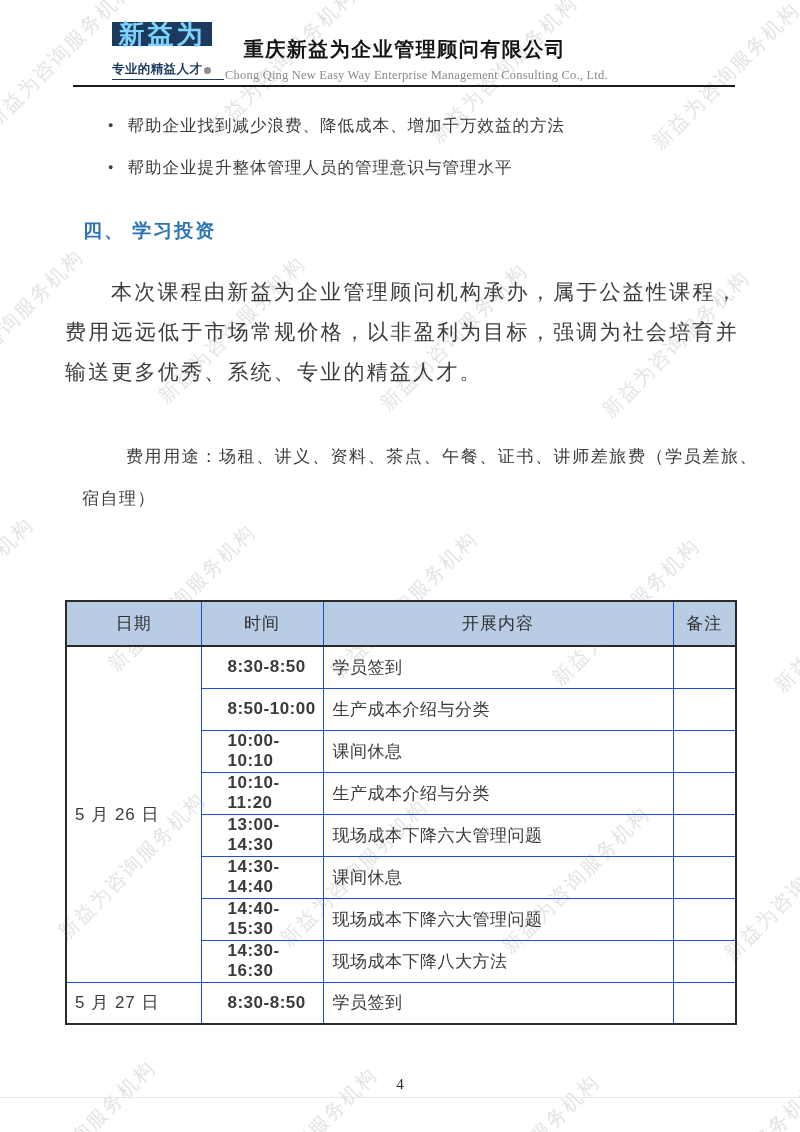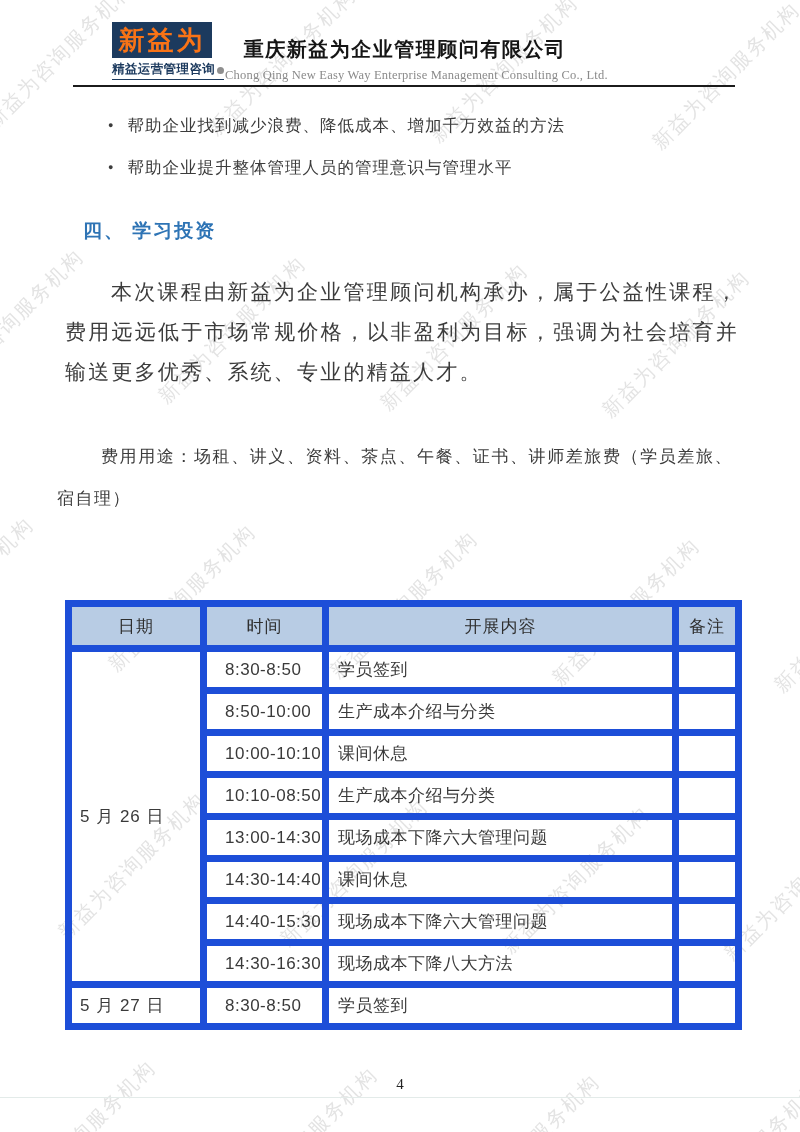--- a/index.html
+++ b/index.html
@@ -12,22 +12,22 @@
   
   #wm-layer { position:absolute; inset:0; z-index:0; pointer-events:none; }
   .wm {
     position:absolute; white-space:nowrap;
     font-size:20px; letter-spacing:2px; color:rgba(173,173,173,0.34);
     transform:translate(-50%,-50%) rotate(-45deg);
   }
   
   .hdr { position:absolute; inset:0; z-index:1; }
   .logo-box {
-    position:absolute; left:112px; top:22px; width:100px; height:36px;
-    background:#1c3a5e; color:#f97316; display:flex; align-items:center; justify-content:center;
+    position:absolute; left:112px; top:22px; width:100px; height:24px;
+    background:#1c3a5e; color:#7dd3fc; display:flex; align-items:center; justify-content:center;
     font-size:26px; font-weight:bold; letter-spacing:3px;
   }
   .logo-sub {
     position:absolute; left:112px; top:61px; width:112px;
     font-size:12.5px; font-weight:bold; color:#1c3a5e; letter-spacing:0.4px;
     border-bottom:1px solid #1c3a5e; padding-bottom:1px; white-space:nowrap;
   }
   .logo-dot { display:inline-block; width:7px; height:7px; border-radius:50%;
     background:#8f8f8f; margin-left:2px; vertical-align:-1px; }
   .company-block { position:absolute; left:225px; top:36px; width:360px; text-align:center; }
@@ -50,41 +50,41 @@
     position:absolute; left:65px; top:272px; width:674px;
     font-size:21px; letter-spacing:2.2px; line-height:40px;
     text-align:justify; text-indent:46px; color:#3c3c3c;
   }
   .fee-line {
     position:absolute; left:65px; top:400px; padding-left:44px;
     font-size:17px; letter-spacing:1px; color:#3c3c3c; white-space:nowrap; line-height:26px;
   }
   .fee-amount { color:#ff0000; font-weight:bold; font-size:19px; letter-spacing:1px; }
   .usage {
-    position:absolute; left:57px; top:436px; width:676px;
+    position:absolute; left:82px; top:436px; width:676px;
     font-size:17px; letter-spacing:1.5px; line-height:42px;
     text-align:justify; text-indent:44px; color:#3c3c3c;
   }
   
   .schedule {
     position:absolute; left:65px; top:600px; width:670px;
     border-collapse:collapse; table-layout:fixed;
     font-size:17px; color:#3a3a3a;
   }
-  .schedule th, .schedule td { border:7px solid #1d4ed8;margin-top:22px; }
+  .schedule th, .schedule td { border:1px solid #1d4ed8;margin-top:22px; }
   .schedule { border:2px solid #2b2b2b; }
   .schedule th {
     height:45px; background:#b8cce4; font-weight:normal;
     letter-spacing:1px; color:#2f2f2f; text-align:center;
     border-bottom:2px solid #2b2b2b;
   }
   .schedule td { height:42px; vertical-align:middle; background:transparent; }
   .col-date { width:135px; } .col-time { width:122px; } .col-content { width:350px; } .col-note { width:63px; }
   .date-cell { padding-left:8px; letter-spacing:1px; }
-  .time-cell { padding-left:18px; letter-spacing:0.5px; }
+  .time-cell { padding-left:26px; letter-spacing:0.5px;font-weight:bold; }
   .content-cell { padding-left:9px; letter-spacing:0.5px; }
   
   .page-num {
     position:absolute; left:0; top:1076px; width:100%; text-align:center;
     font-family:"Liberation Serif", serif; font-size:15px; color:#222;
   }
   .bottom-line { position:absolute; left:0; top:1097px; width:800px; height:1px; background:#e3ebe9; }
 </style>
 </head>
 <body>
@@ -112,21 +112,21 @@
       <span class="wm" style="left: 82px; top: 1134px;">新益为咨询服务机构</span>
       <span class="wm" style="left: 304px; top: 1141px;">新益为咨询服务机构</span>
       <span class="wm" style="left: 526px; top: 1148px;">新益为咨询服务机构</span>
       <span class="wm" style="left: 748px; top: 1155px;">新益为咨询服务机构</span>
     </div>
 
   <div class="hdr">
     <div class="logo-box">
       <span>新益为</span>
     </div>
-    <div class="logo-sub"><span>精益运营管理咨询</span><span class="logo-dot"></span></div>
+    <div class="logo-sub"><span>专业的精益人才</span><span class="logo-dot"></span></div>
     <div class="company-block">
       <div class="company-cn">重庆新益为企业管理顾问有限公司</div>
       <div class="company-en">Chong Qing New Easy Way Enterprise Management Consulting Co., Ltd.</div>
     </div>
     <div class="header-rule"></div>
   </div>
 
   <div class="content">
 
     <ul class="bullets">
@@ -168,21 +168,21 @@
             <td class="time-cell">8:50-10:00</td>
             <td class="content-cell">生产成本介绍与分类</td>
             <td class="note-cell"></td>
           </tr>
           <tr>
             <td class="time-cell">10:00-10:10</td>
             <td class="content-cell">课间休息</td>
             <td class="note-cell"></td>
           </tr>
           <tr>
-            <td class="time-cell">10:10-08:50</td>
+            <td class="time-cell">10:10-11:20</td>
             <td class="content-cell">生产成本介绍与分类</td>
             <td class="note-cell"></td>
           </tr>
           <tr>
             <td class="time-cell">13:00-14:30</td>
             <td class="content-cell">现场成本下降六大管理问题</td>
             <td class="note-cell"></td>
           </tr>
           <tr>
             <td class="time-cell">14:30-14:40</td>

